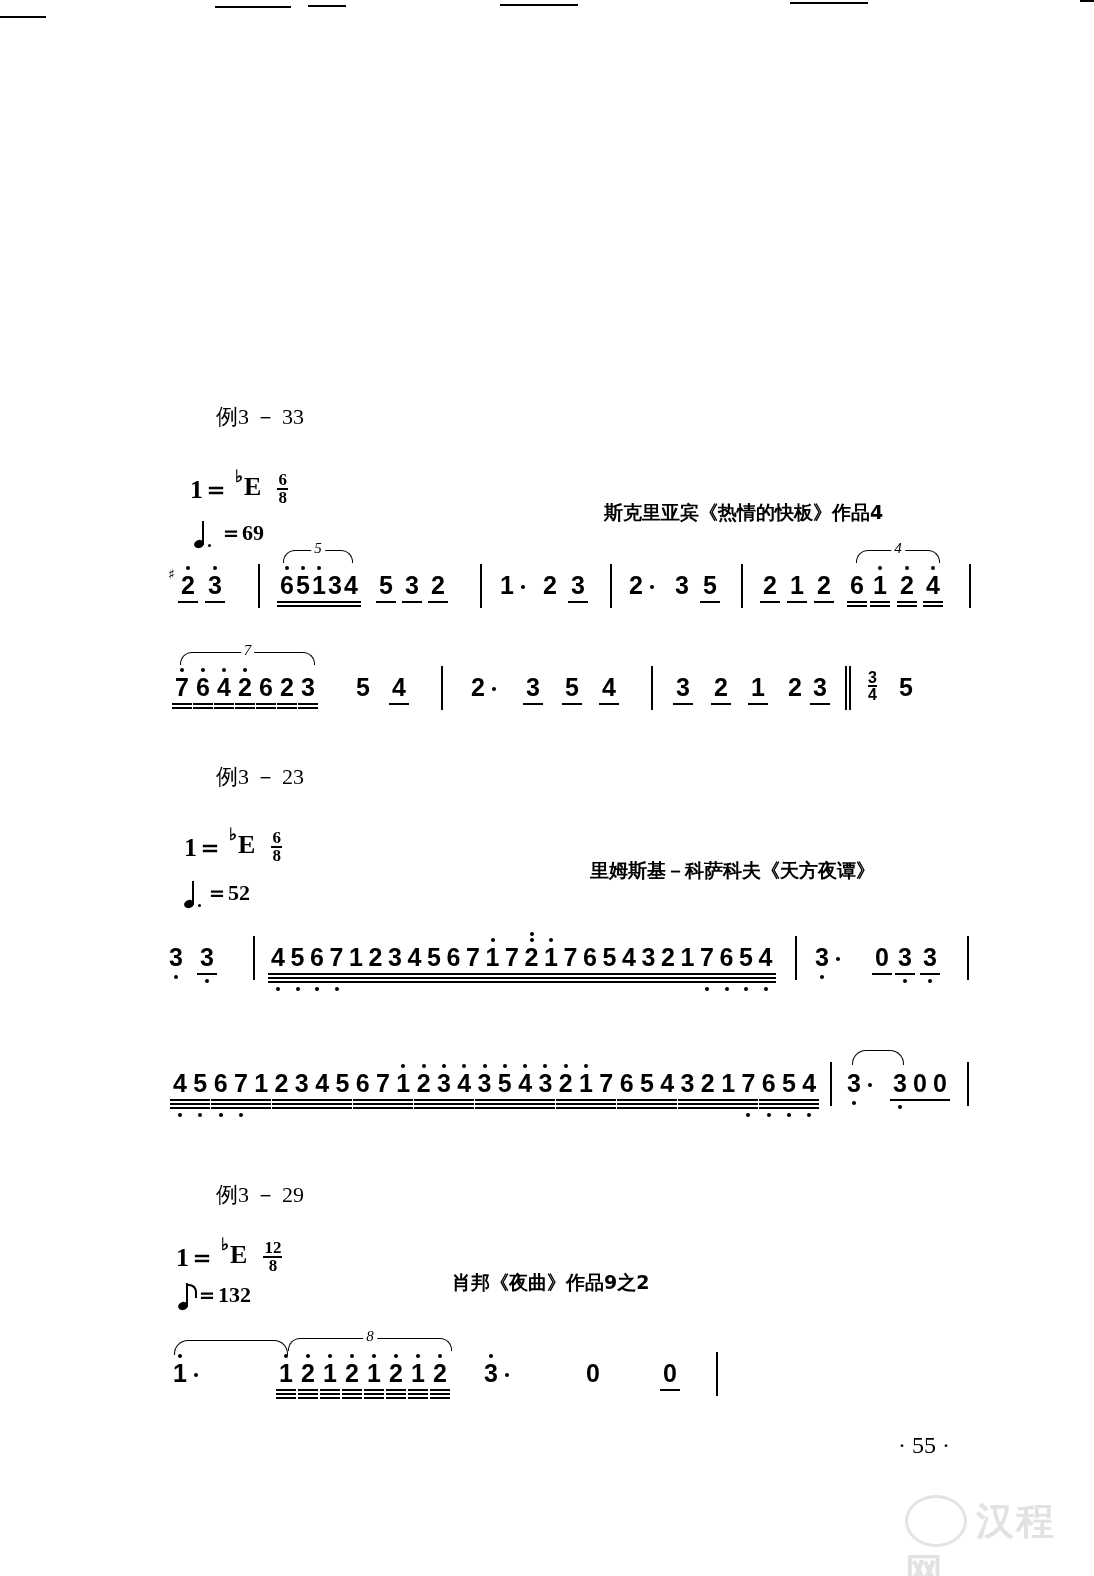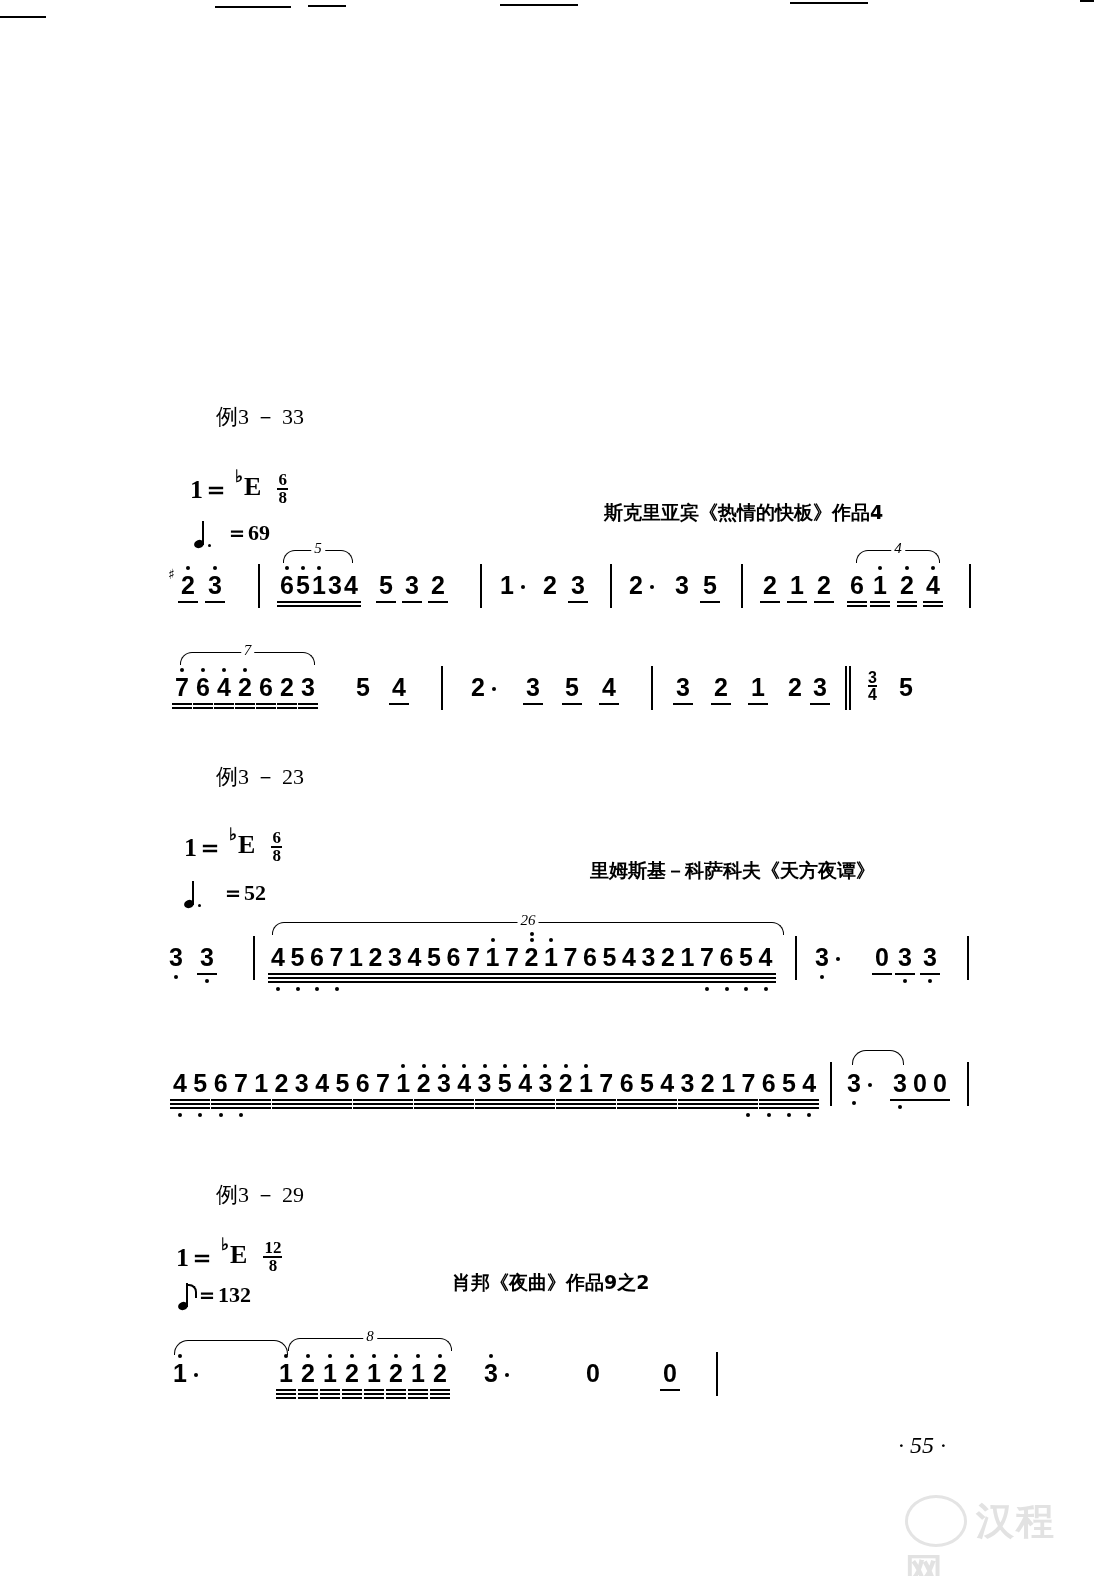--- a/index.html
+++ b/index.html
@@ -32,21 +32,21 @@
   .bar { position: absolute; top: 8px; width: 2px; height: 44px; background: #000; }
   .bar.dbl { width: 6px; background: transparent; border-left: 2px solid #000; border-right: 2px solid #000; box-sizing: border-box; }
   .tup { position: absolute; top: -14px; height: 22px; }
   .tup .arc { position: absolute; left: 0; right: 0; top: 8px; height: 12px; border-top: 1.5px solid #000; border-left: 1.5px solid #000; border-right: 1.5px solid #000; border-radius: 12px 12px 0 0; border-bottom: none; }
   .tup .lbl { position: absolute; top: -2px; left: 50%; transform: translateX(-50%); background: #fff; padding: 0 3px; font-family: "Liberation Serif", serif; font-style: italic; font-size: 15px; line-height: 16px; }
   .slur { position: absolute; top: -4px; height: 14px; border-top: 1.5px solid #000; border-left: 1.5px solid #000; border-right: 1.5px solid #000; border-radius: 14px 14px 0 0; }
   .sharp { position: absolute; top: 10px; font-family: "DejaVu Sans", sans-serif; font-size: 14px; font-weight: bold; }
   .ts { position: absolute; top: 12px; display: flex; flex-direction: column; align-items: center; font-family: "Liberation Sans", sans-serif; font-weight: bold; font-size: 16px; line-height: 15px; }
   .ts .num { border-bottom: 2px solid #000; }
 
-  .page-num { position: absolute; left: 898px; top: 1432px; font-family: "Liberation Serif", serif; font-style: italic; font-size: 24px; }
+  .page-num { position: absolute; left: 898px; top: 1432px; font-family: "Liberation Serif", serif; font-size: 24px; }
   .watermark { position: absolute; left: 905px; top: 1495px; color: #e2e2e2; font-family: "DejaVu Sans", sans-serif; }
   .watermark .wm-logo { font-size: 44px; display: inline-block; width: 56px; height: 46px; border: 3px solid #e4e4e4; border-radius: 50%; vertical-align: middle; }
   .watermark .wm-text { font-size: 38px; font-weight: bold; letter-spacing: 2px; vertical-align: middle; margin-left: 4px; }
 </style>
 </head>
 <body>
 
 <div id="top-rules">
     <div class="top-rule" style="left: 0px; top: 16px; width: 46px;"></div>
     <div class="top-rule" style="left: 215px; top: 6px; width: 76px;"></div>
@@ -69,21 +69,21 @@
       <span class="num">6</span>
       <span>8</span>
     </span>
   </div>
   <div class="tempo" style="left:194px;top:518px;">
     <span class="note-glyph">
         <span class="head"></span>
         <span class="stem"></span>
         <span class="aug"></span>
       </span>
-    <span style="margin-left:18px;">＝69</span>
+    <span style="margin-left:12px;">＝69</span>
   </div>
   <div class="attrib" style="left:604px;top:500px;">斯克里亚宾《热情的快板》作品4</div>
   <div class="row" style="left: 0px; top: 556px; width: 1094px;">
       <div class="sharp" style="left: 168px;">♯</div>
       <div class="n" style="left: 178px;">2</div>
       <div class="dot-up" style="left: 186px; top: 10px;"></div>
       <div class="ul" style="left: 178px; width: 20px; top: 45px;"></div>
       <div class="n" style="left: 205px;">3</div>
       <div class="dot-up" style="left: 213px; top: 10px;"></div>
       <div class="ul" style="left: 205px; width: 20px; top: 45px;"></div>
@@ -227,21 +227,21 @@
       <span class="num">6</span>
       <span>8</span>
     </span>
   </div>
   <div class="tempo" style="left:184px;top:878px;">
     <span class="note-glyph">
         <span class="head"></span>
         <span class="stem"></span>
         <span class="aug"></span>
       </span>
-    <span style="margin-left:24px;">＝52</span>
+    <span style="margin-left:8px;">＝52</span>
   </div>
   <div class="attrib" style="left:590px;top:858px;">里姆斯基－科萨科夫《天方夜谭》</div>
   <div class="row" style="left: 0px; top: 928px; width: 1094px;">
       <div class="n" style="left: 166px;">3</div>
       <div class="dot-dn" style="left: 174px; top: 47px;"></div>
       <div class="n" style="left: 197px;">3</div>
       <div class="ul" style="left: 197px; width: 20px; top: 45px;"></div>
       <div class="dot-dn" style="left: 205px; top: 51px;"></div>
       <div class="bar" style="left: 253px;"></div>
       <div class="n" style="left: 268px;">4</div>
@@ -353,24 +353,20 @@
       <div class="n" style="left: 736px;">5</div>
       <div class="ul" style="left: 736px; width: 20px; top: 45px;"></div>
       <div class="ul" style="left: 736px; width: 20px; top: 49px;"></div>
       <div class="ul" style="left: 736px; width: 20px; top: 53px;"></div>
       <div class="dot-dn" style="left: 744px; top: 59px;"></div>
       <div class="n" style="left: 755.5px;">4</div>
       <div class="ul" style="left: 755.5px; width: 20px; top: 45px;"></div>
       <div class="ul" style="left: 755.5px; width: 20px; top: 49px;"></div>
       <div class="ul" style="left: 755.5px; width: 20px; top: 53px;"></div>
       <div class="dot-dn" style="left: 763.5px; top: 59px;"></div>
-      <div class="tup" style="left: 272px; width: 512px;">
-        <div class="arc"></div>
-        <div class="lbl">26</div>
-      </div>
       <div class="bar" style="left: 795px;"></div>
       <div class="n" style="left: 812px;">3</div>
       <div class="dot-dn" style="left: 820px; top: 47px;"></div>
       <div class="aug-dot" style="left: 836px;"></div>
       <div class="n" style="left: 872px;">0</div>
       <div class="ul" style="left: 872px; width: 20px; top: 45px;"></div>
       <div class="n" style="left: 895px;">3</div>
       <div class="ul" style="left: 895px; width: 20px; top: 45px;"></div>
       <div class="dot-dn" style="left: 903px; top: 51px;"></div>
       <div class="n" style="left: 920px;">3</div>

